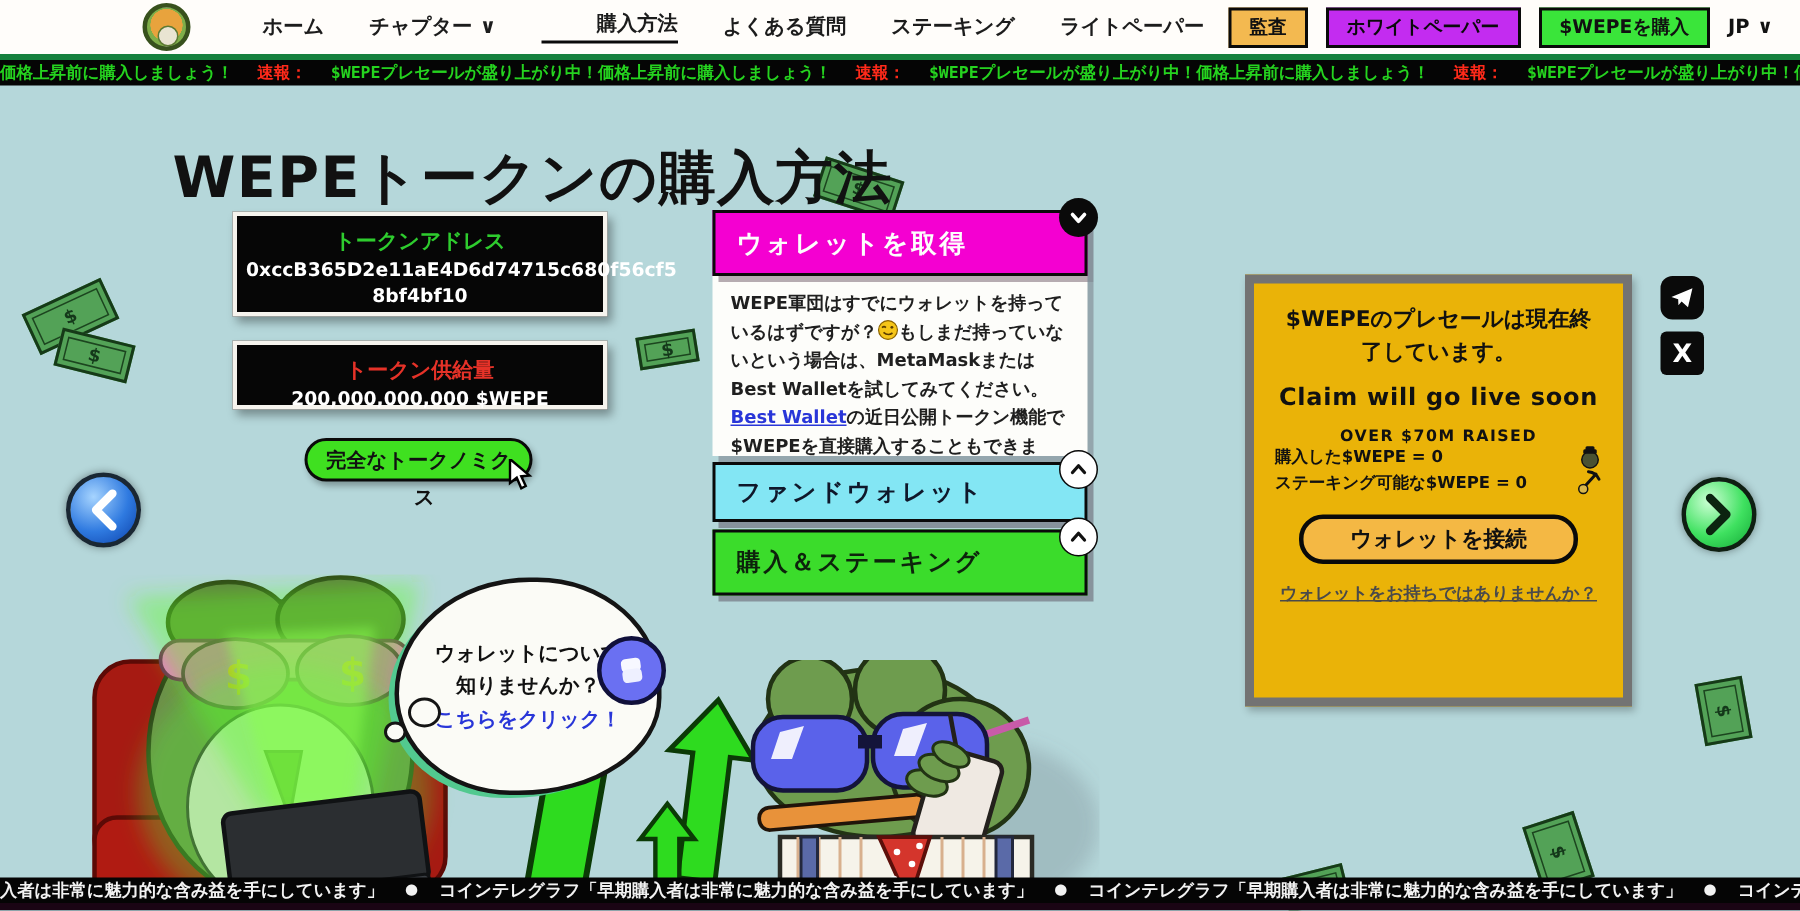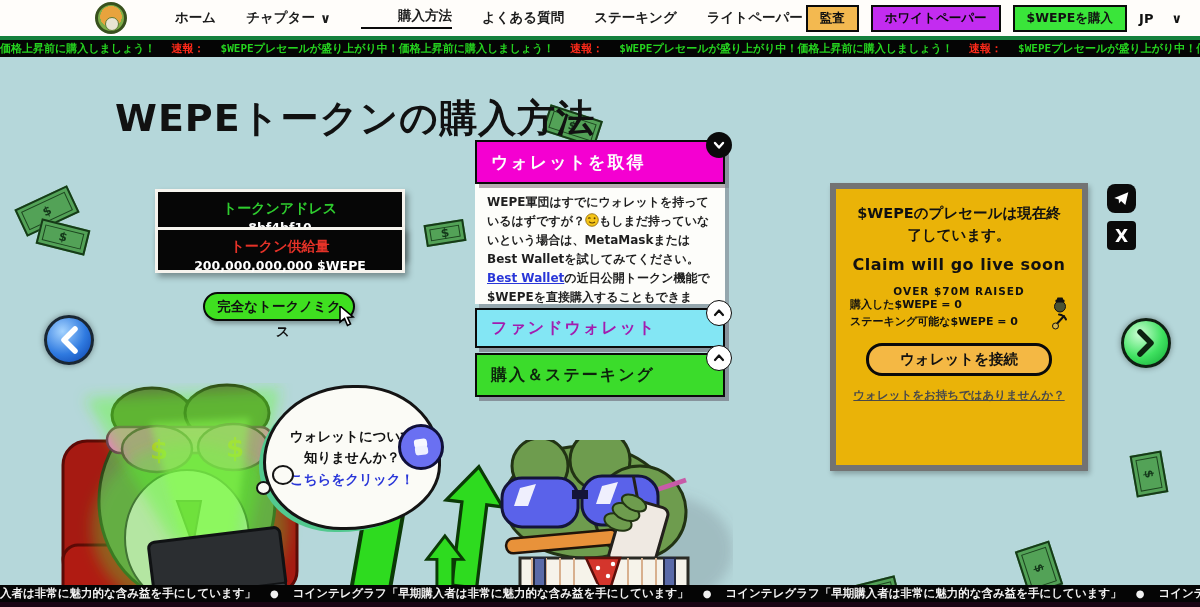--- a/index.html
+++ b/index.html
@@ -15,57 +15,57 @@
   #logo::after{content:"";position:absolute;left:7px;top:12px;width:12px;height:12px;border-radius:50%;background:#e9e4d2;border:1px solid #5d7a33;}
   nav{display:flex;gap:30px;margin-left:48px;align-items:center;}
   .nav-link{font-size:13.5px;font-weight:700;color:#1c1c1c;cursor:pointer;white-space:nowrap;display:flex;gap:5px;align-items:center;}
   .nav-link.active{border-bottom:2.5px solid #0a0a0a;padding-bottom:2px;padding-left:37px;}
   .hdr-right{margin-left:auto;display:flex;align-items:center;gap:12px;margin-right:18px;}
   .hdr-btn{height:27px;padding:0 12px;border:2px solid #0a0a0a;font-weight:800;font-size:12.5px;
            display:flex;align-items:center;cursor:pointer;white-space:nowrap;}
   .btn-audit{background:#f3b950;}
   .btn-wp{background:#c32cf0;color:#0a0a0a;}
   .btn-buy{background:#3ae53a;}
-  .lang{display:flex;gap:18px;font-weight:700;font-size:13px;cursor:pointer;align-items:center;}
+  .lang{display:flex;gap:5px;font-weight:700;font-size:13px;cursor:pointer;align-items:center;}
 
   
   .ticker{position:absolute;left:0;width:1200px;background:#050505;overflow:hidden;white-space:nowrap;
           display:flex;align-items:center;z-index:7;}
   #ticker-top{top:40px;height:17px;font-family:"DejaVu Sans Mono",monospace;font-size:11px;font-weight:700;}
   #ticker-top .g{color:#25d31f;}
   #ticker-top .r{color:#ff2a1a;margin:0 16px;}
   #ticker-bottom{top:585px;height:17px;color:#f2f2f2;font-size:11.5px;font-weight:700;}
   #ticker-bottom .sep{margin:0 14px;font-size:10px;}
   #bottom-strip{position:absolute;left:0;top:602px;width:1200px;height:5px;background:#1a0514;z-index:7;}
 
   
   #page-title{position:absolute;left:115px;top:68px;font-size:38px;font-weight:800;letter-spacing:1px;z-index:3;}
 
   
   .black-box{position:absolute;left:155px;width:250px;background:#060606;border:3px solid #f6f4ee;
              box-shadow:3px 4px 6px rgba(0,0,0,.35);text-align:center;padding:8px 6px;z-index:3;}
-  #address-box{top:141px;height:70px;margin-top:48px;}
+  #address-box{top:141px;height:70px;}
   #supply-box{top:227px;height:46px;}
   .box-title{font-size:14px;font-weight:800;}
   #address-box .box-title{color:#2ecc2e;}
   #supply-box .box-title{color:#e53228;}
   .box-value{color:#fff;font-size:12.5px;font-weight:700;line-height:1.35;margin-top:2px;}
 
   
   #tokenomics-btn{position:absolute;left:203px;top:292px;width:152px;height:29px;background:#3fe020;
                   border:2.5px solid #0a0a0a;border-radius:16px;display:flex;align-items:center;justify-content:center;
                   font-size:13.5px;font-weight:800;z-index:3;cursor:pointer;box-shadow:2px 3px 4px rgba(0,0,0,.3);}
   #tokenomics-overflow{position:absolute;left:276px;top:323px;font-size:13.5px;font-weight:800;z-index:3;}
   #cursor-icon{position:absolute;left:338px;top:306px;z-index:4;}
 
   
   .acc-header{position:absolute;left:475px;width:250px;border:2px solid #0a0a0a;display:flex;align-items:center;
               padding:0 14px;font-weight:800;cursor:pointer;z-index:3;box-shadow:4px 4px 0 rgba(50,20,40,.35);}
   #acc1{top:140px;height:44px;background:#f400d1;color:#fdfdfd;font-size:17px;letter-spacing:2px;}
-  #acc2{top:308px;height:40px;background:#83e6f4;color:#a21caf;font-size:16px;letter-spacing:2px;}
+  #acc2{top:308px;height:40px;background:#83e6f4;color:#0f172a;font-size:16px;letter-spacing:2px;}
   #acc3{top:353px;height:44px;background:#3bdc2b;color:#0d230c;font-size:16px;letter-spacing:2px;}
   .acc-badge{position:absolute;right:-9px;top:-10px;width:26px;height:26px;border-radius:50%;
              display:flex;align-items:center;justify-content:center;}
   .badge-dark{background:#0a0a0a;}
   .badge-light{background:#fff;border:1.5px solid #0a0a0a;}
   #acc-body{position:absolute;left:475px;top:184px;width:250px;height:120px;background:#fdfdfa;z-index:2;
             padding:9px 12px;font-size:12px;font-weight:600;line-height:1.58;color:#1f1f1f;
             box-shadow:4px 4px 0 rgba(50,20,40,.25);}
   #acc-body b{font-weight:800;}
   #acc-body a{color:#2936d8;font-weight:800;}
@@ -181,20 +181,21 @@
   <div class="bill" style="left:1016px;top:550px;width:46px;height:36px;transform:rotate(72deg);">
       <span>$</span>
     </div>
   <div class="bill" style="left:856px;top:580px;width:42px;height:24px;transform:rotate(-14deg);">
       <span>$</span>
     </div>
 
   <div class="black-box" id="address-box">
     <div class="box-title">トークンアドレス</div>
     <div class="box-value">
+      <div>0xccB365D2e11aE4D6d74715c680f56cf5</div>
       <div>8bf4bf10</div>
     </div>
   </div>
   <div class="black-box" id="supply-box">
     <div class="box-title">トークン供給量</div>
     <div class="box-value">200,000,000,000 $WEPE</div>
   </div>
 
   <div id="tokenomics-btn">完全なトークノミク</div>
   <div id="tokenomics-overflow">ス</div>

